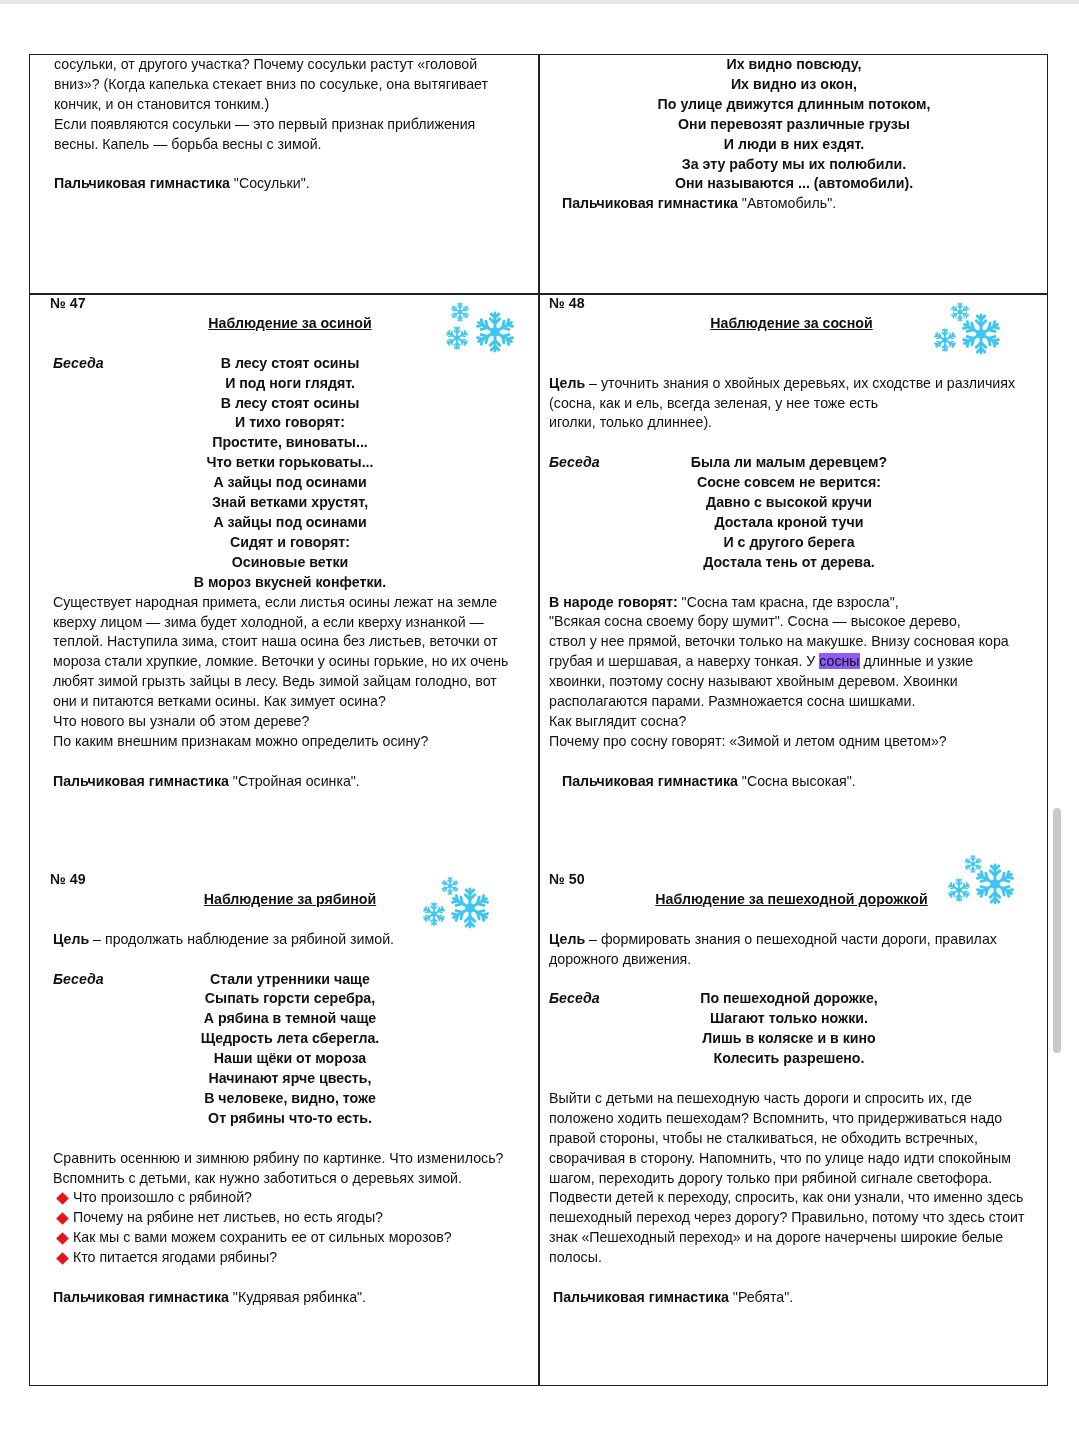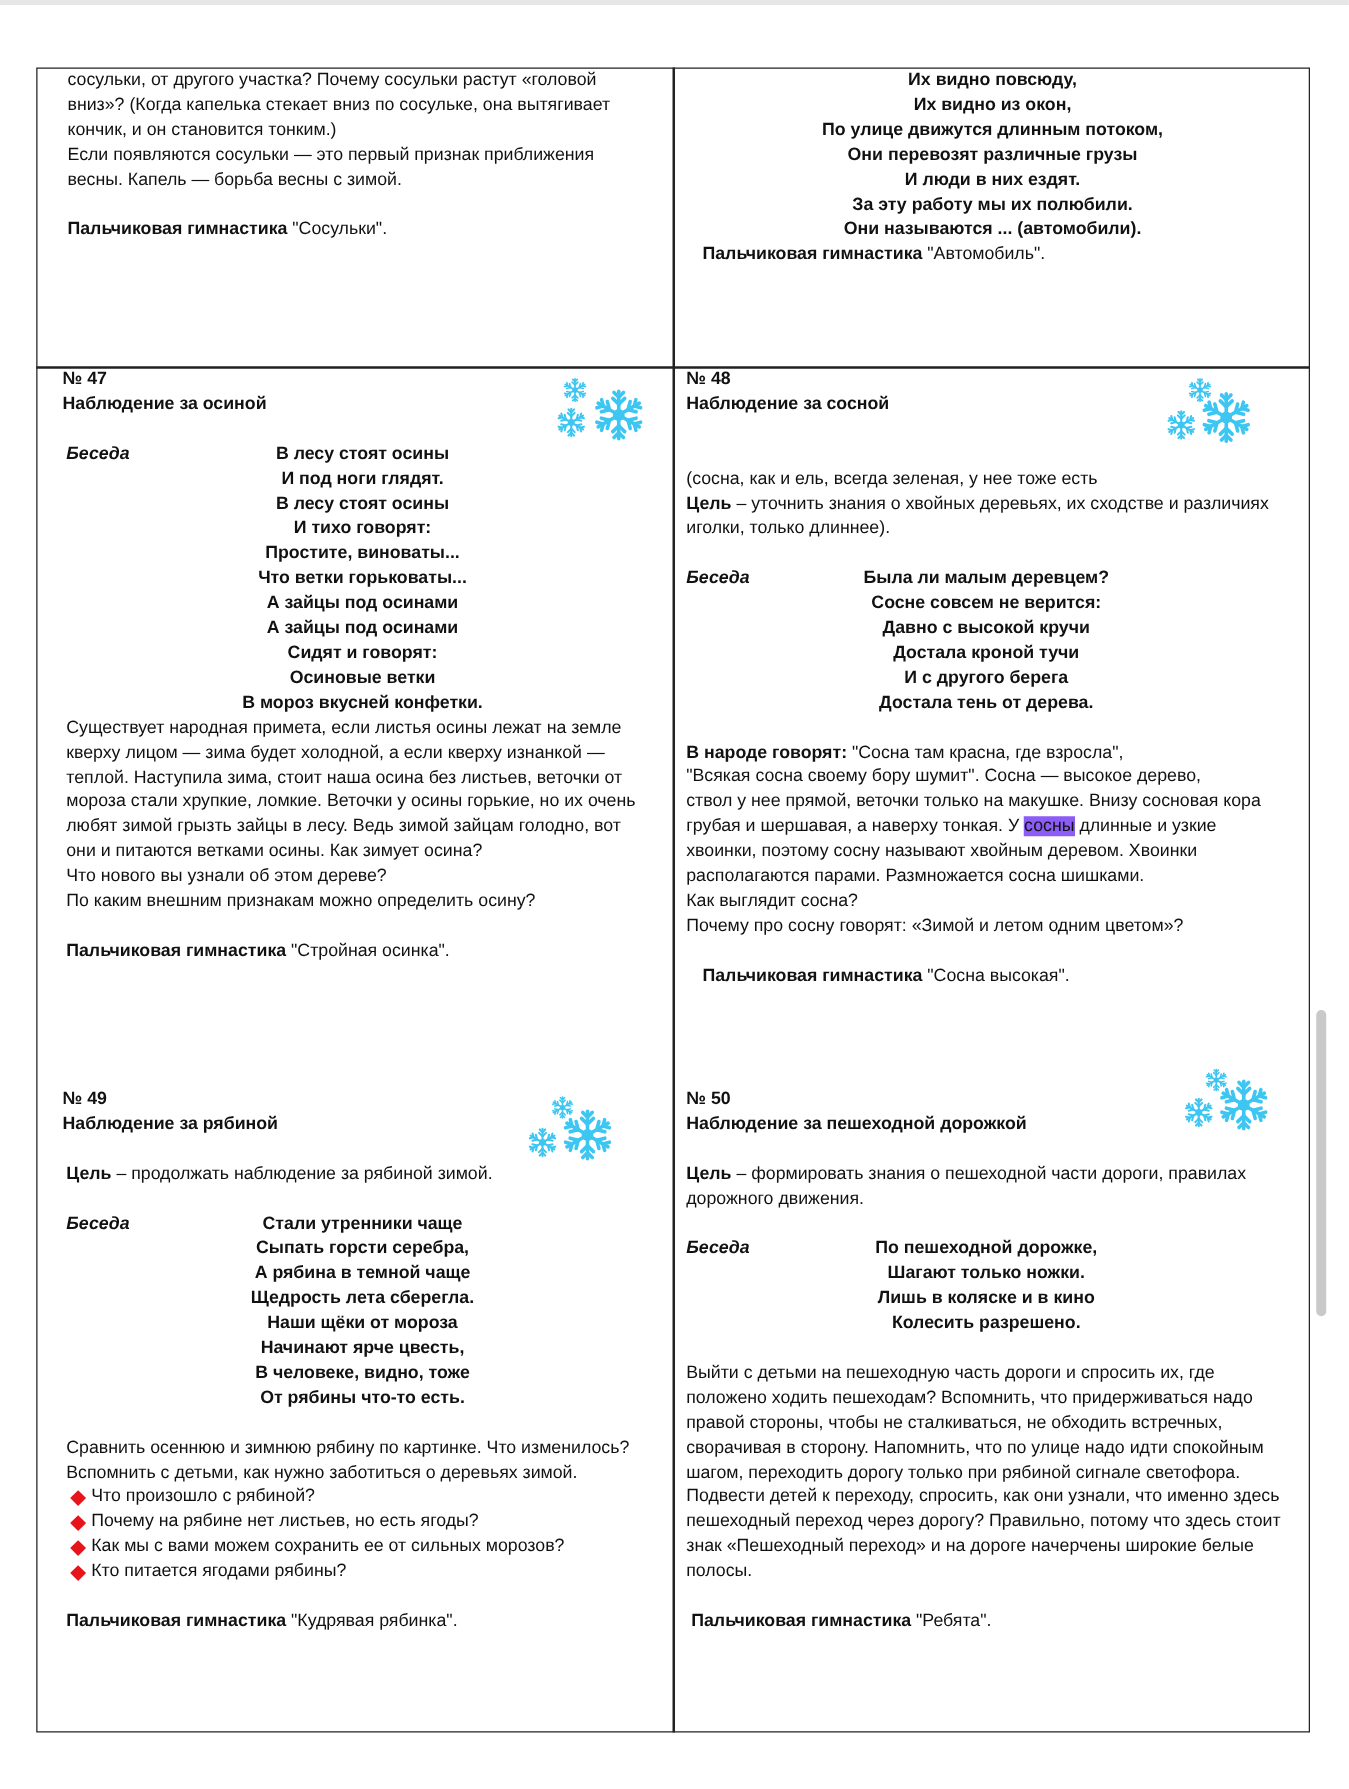--- a/index.html
+++ b/index.html
@@ -18,21 +18,21 @@
     .cell { position: absolute; box-sizing: border-box; }
     .c-tl { left: 54px; top: 55px; width: 480px; }
     .c-tr { left: 549px; top: 55px; width: 490px; }
     .c-47 { left: 50px; top: 294px; width: 480px; }
     .c-48 { left: 549px; top: 294px; width: 490px; }
     .c-49 { left: 50px; top: 870px; width: 480px; }
     .c-50 { left: 549px; top: 870px; width: 490px; }
     p { margin: 0; }
     .b { font-weight: bold; }
     .num { font-weight: bold; }
-    .title { font-weight: bold; }
+    .title { font-weight: bold; text-decoration: underline; text-align: center; }
     .poem { font-weight: bold; text-align: center; }
     .blank { height: 19.9px; }
     .row { display: flex; }
     .beseda-label { font-weight: bold; width: 150px; flex: none; font-style: italic; }
     .hl { background: #8b5cf6; }
     .bullet { display: flex; align-items: center; }
     .diamond { display: inline-block; width: 9px; height: 9px; background: #e8141b; transform: rotate(45deg); margin: 0 6px 0 5px; }
     .snow { position: absolute; }
     .scrollbar { position: absolute; left: 1053px; top: 808px; width: 8px; height: 245px; background: #c9c9c9; border-radius: 4px; }
   </style>
@@ -97,20 +97,21 @@
     <span class="beseda-label">Беседа</span>
   </div>
   <div class="poem" style="margin-top:-19.9px">
     <p>В лесу стоят осины</p>
     <p>И под ноги глядят.</p>
     <p>В лесу стоят осины</p>
     <p>И тихо говорят:</p>
     <p>Простите, виноваты...</p>
     <p>Что ветки горьковаты...</p>
     <p>А зайцы под осинами</p>
+    <p>Знай ветками хрустят,</p>
     <p>А зайцы под осинами</p>
     <p>Сидят и говорят:</p>
     <p>Осиновые ветки</p>
     <p>В мороз вкусней конфетки.</p>
   </div>
   <div style="padding-left:3px">
     <p>Существует народная примета, если листья осины лежат на земле</p>
     <p>кверху лицом —  зима будет холодной, а если кверху изнанкой —</p>
     <p>теплой. Наступила зима, стоит наша осина без листьев, веточки от</p>
     <p>мороза стали хрупкие, ломкие. Веточки у осины горькие, но их очень</p>
@@ -126,22 +127,22 @@
   <use href="#flake" transform="translate(20,14) scale(0.45)"></use>
   <use href="#flake" transform="translate(17,40) scale(0.55)"></use>
   <use href="#flake" transform="translate(55,34) scale(0.95)"></use>
 </svg>
 
 <div class="cell c-48">
   <p class="num">№ 48</p>
   <p class="title" style="padding-right:5px">Наблюдение за сосной</p>
   <div class="blank"></div>
   <div class="blank"></div>
+  <p><span class="b">Цель</span><span> –   уточнить знания о хвойных деревьях, их сходстве и различиях</span></p>
   <p>(сосна, как и ель, всегда зеленая, у нее тоже есть</p>
-  <p><span class="b">Цель</span><span> –   уточнить знания о хвойных деревьях, их сходстве и различиях</span></p>
   <p>иголки, только длиннее).</p>
   <div class="blank"></div>
   <span class="beseda-label" style="display:block">Беседа</span>
   <div class="poem" style="margin-top:-19.9px;padding-right:10px">
     <p>Была ли малым деревцем?</p>
     <p>Сосне совсем не верится:</p>
     <p>Давно с высокой кручи</p>
     <p>Достала кроной тучи</p>
     <p>И с другого берега</p>
     <p>Достала тень от дерева.</p>

